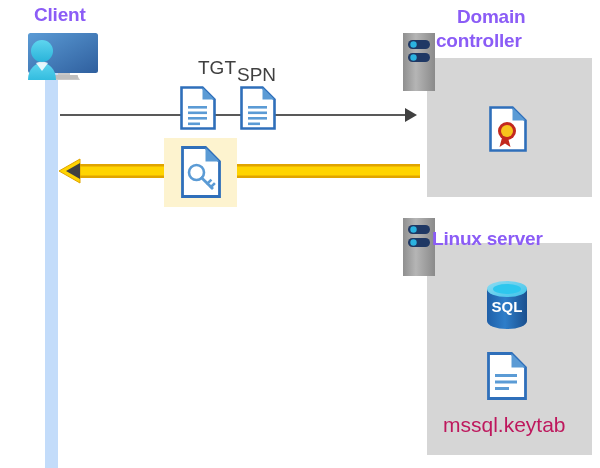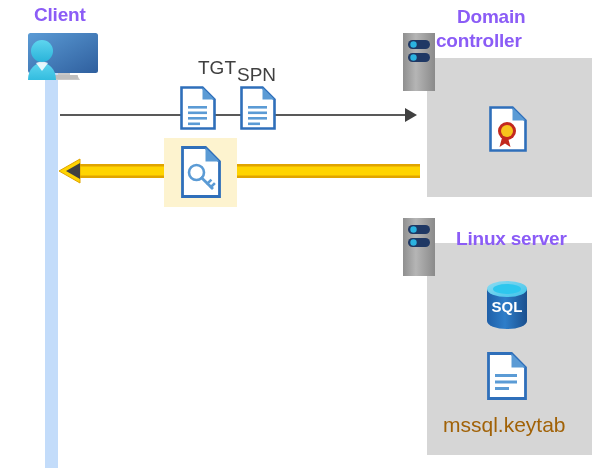--- a/index.html
+++ b/index.html
@@ -142,21 +142,21 @@
 
 <div class="abs" style="left:403px;top:218px;">
   <svg width="32" height="58" viewBox="0 0 32 58">
     <rect x="0" y="0" width="32" height="58" fill="url(#srvGrad1)"></rect>
     <rect x="5" y="7" width="22" height="9" rx="4.5" fill="#1f3864"></rect>
     <circle cx="10.5" cy="11.5" r="3.2" fill="#2bb3e0"></circle>
     <rect x="5" y="20" width="22" height="9" rx="4.5" fill="#1f3864"></rect>
     <circle cx="10.5" cy="24.5" r="3.2" fill="#2bb3e0"></circle>
   </svg>
 </div>
-<div class="abs lbl bold-title" style="left:456px;top:227px;text-align:right;">Linux server</div>
+<div class="abs lbl bold-title" style="left:432px;top:227px;text-align:right;">Linux server</div>
 
 <div class="abs" style="left:483px;top:280px;">
   <svg width="48" height="50" viewBox="0 0 48 50">
     <defs>
       <linearGradient id="sqlBody" x1="0" y1="0" x2="1" y2="0">
         <stop offset="0%" stop-color="#1f5fa8"></stop>
           <stop offset="45%" stop-color="#2e7ec9"></stop>
         <stop offset="100%" stop-color="#1a4f8e"></stop>
       </linearGradient>
       <linearGradient id="sqlTop" x1="0" y1="0" x2="1" y2="1">
@@ -174,13 +174,13 @@
 
 <div class="abs" style="left:487px;top:352px;">
   <svg width="40" height="48" viewBox="0 0 40 48">
     <path d="M1.5 1.5 h23 l14 14 v31 h-37 z" fill="#ffffff" stroke="#2f6fba" stroke-width="2.8"></path>
     <path d="M24.5 1.5 l14 14 h-14 z" fill="#5b9bd5"></path>
     <rect x="8" y="22" width="22" height="3" fill="#5b9bd5"></rect>
     <rect x="8" y="28.5" width="22" height="3" fill="#5b9bd5"></rect>
     <rect x="8" y="35" width="14" height="3" fill="#5b9bd5"></rect>
   </svg>
 </div>
-<div class="abs lbl plain-title" style="left:443px;top:414px;font-size:21px;color:#a16207;">mssql.keytab</div>
+<div class="abs lbl plain-title" style="left:443px;top:414px;font-size:21px;color:#be185d;">mssql.keytab</div>
 
 </body></html>

